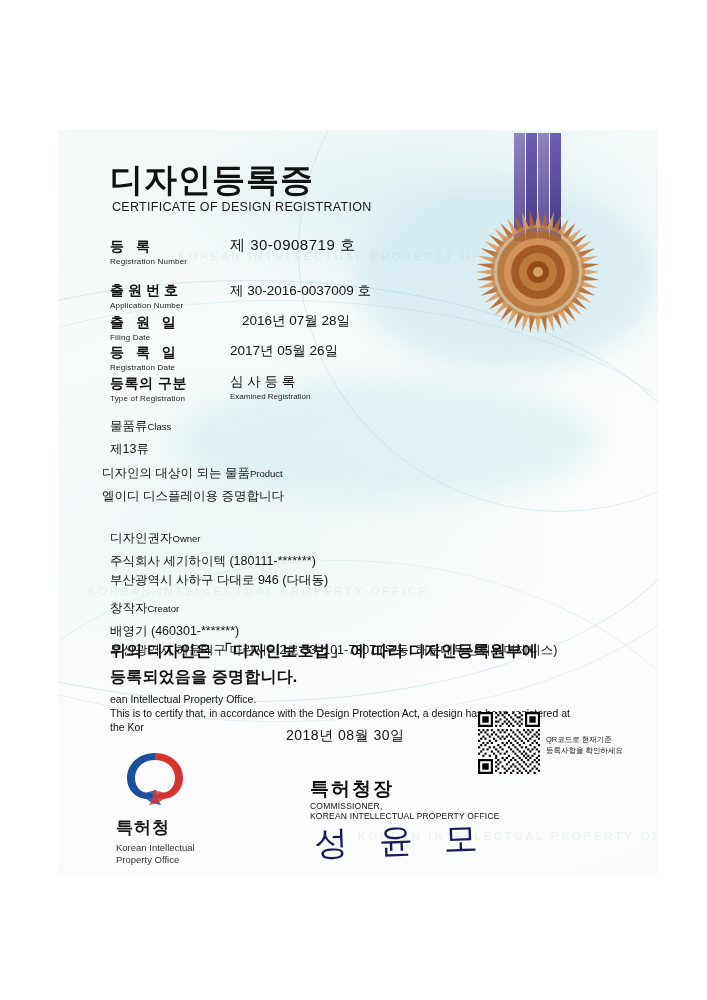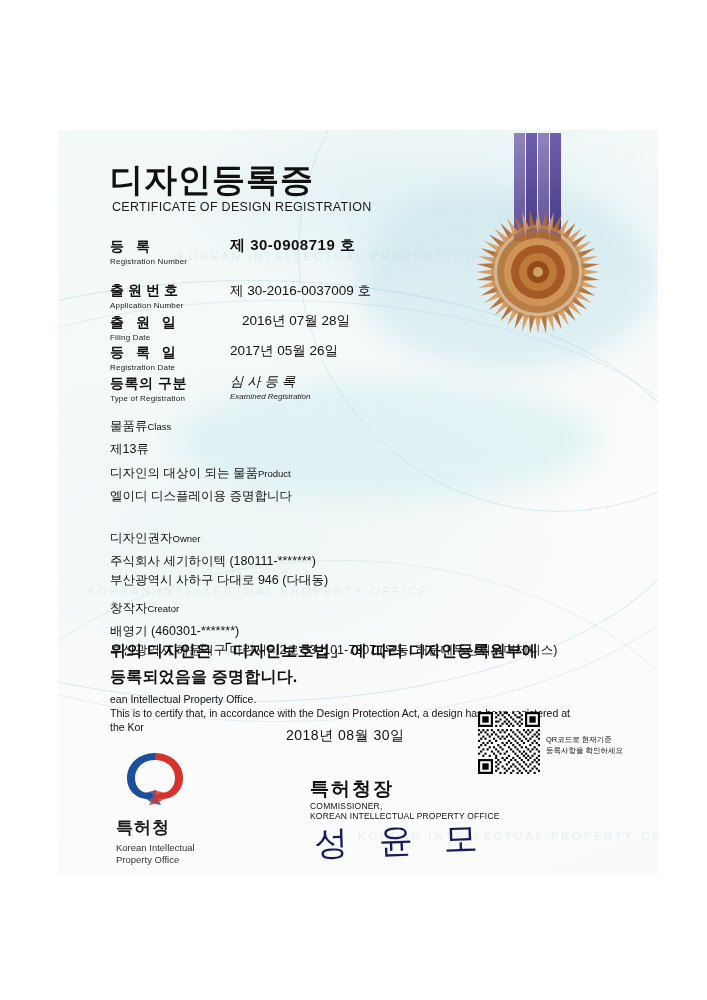--- a/index.html
+++ b/index.html
@@ -103,21 +103,21 @@
     color: #222;
     letter-spacing: 0.2px;
     white-space: nowrap;
     margin-top: 1px;
   }
   .val-k {
     font-size: 13.5px;
     color: #111;
     white-space: nowrap;
   }
-  .val-k.big { font-size: 15px; letter-spacing: 0.5px; font-weight: bold; }
+  .val-k.big { font-size: 15px; letter-spacing: 0.5px; }
   .val-e {
     font-size: 8px;
     color: #222;
     white-space: nowrap;
     margin-top: 1px;
   }
 
   .sec-head {
     font-size: 12.5px;
     color: #111;
@@ -366,31 +366,31 @@
     <div class="lbl-e">Registration Date</div>
   </div>
   <div class="row" style="left:172px; top:212px;">
     <div class="val-k">2017년 05월 26일</div>
   </div>
 
   <div class="row" style="left:52px; top:245px;">
     <div class="lbl-k" style="letter-spacing:0.5px;">등록의 구분</div>
     <div class="lbl-e">Type of Registration</div>
   </div>
-  <div class="row" style="left:172px; top:243px;font-style:italic;">
+  <div class="row" style="left:172px; top:243px;">
     <div class="val-k">심 사 등 록</div>
     <div class="val-e">Examined Registration</div>
   </div>
 
   <div class="row" style="left:52px; top:288px;">
     <div class="sec-head"><span>물품류</span><span class="eng">Class</span></div>
     <div class="sec-body" style="margin-top:5px;">제13류</div>
   </div>
 
-  <div class="row" style="left:52px; top:335px;">
+  <div class="row" style="left:44px; top:335px;">
     <div class="sec-head"><span>디자인의 대상이 되는 물품</span><span class="eng">Product</span></div>
     <div class="sec-body" style="margin-top:5px;">엘이디 디스플레이용 증명합니다</div>
   </div>
 
   <div class="row" style="left:52px; top:400px;">
     <div class="sec-head"><span>디자인권자</span><span class="eng">Owner</span></div>
     <div class="sec-body" style="margin-top:5px;">주식회사 세기하이텍 (180111-*******)</div>
     <div class="sec-body">부산광역시 사하구 다대로 946 (다대동)</div>
   </div>
 

